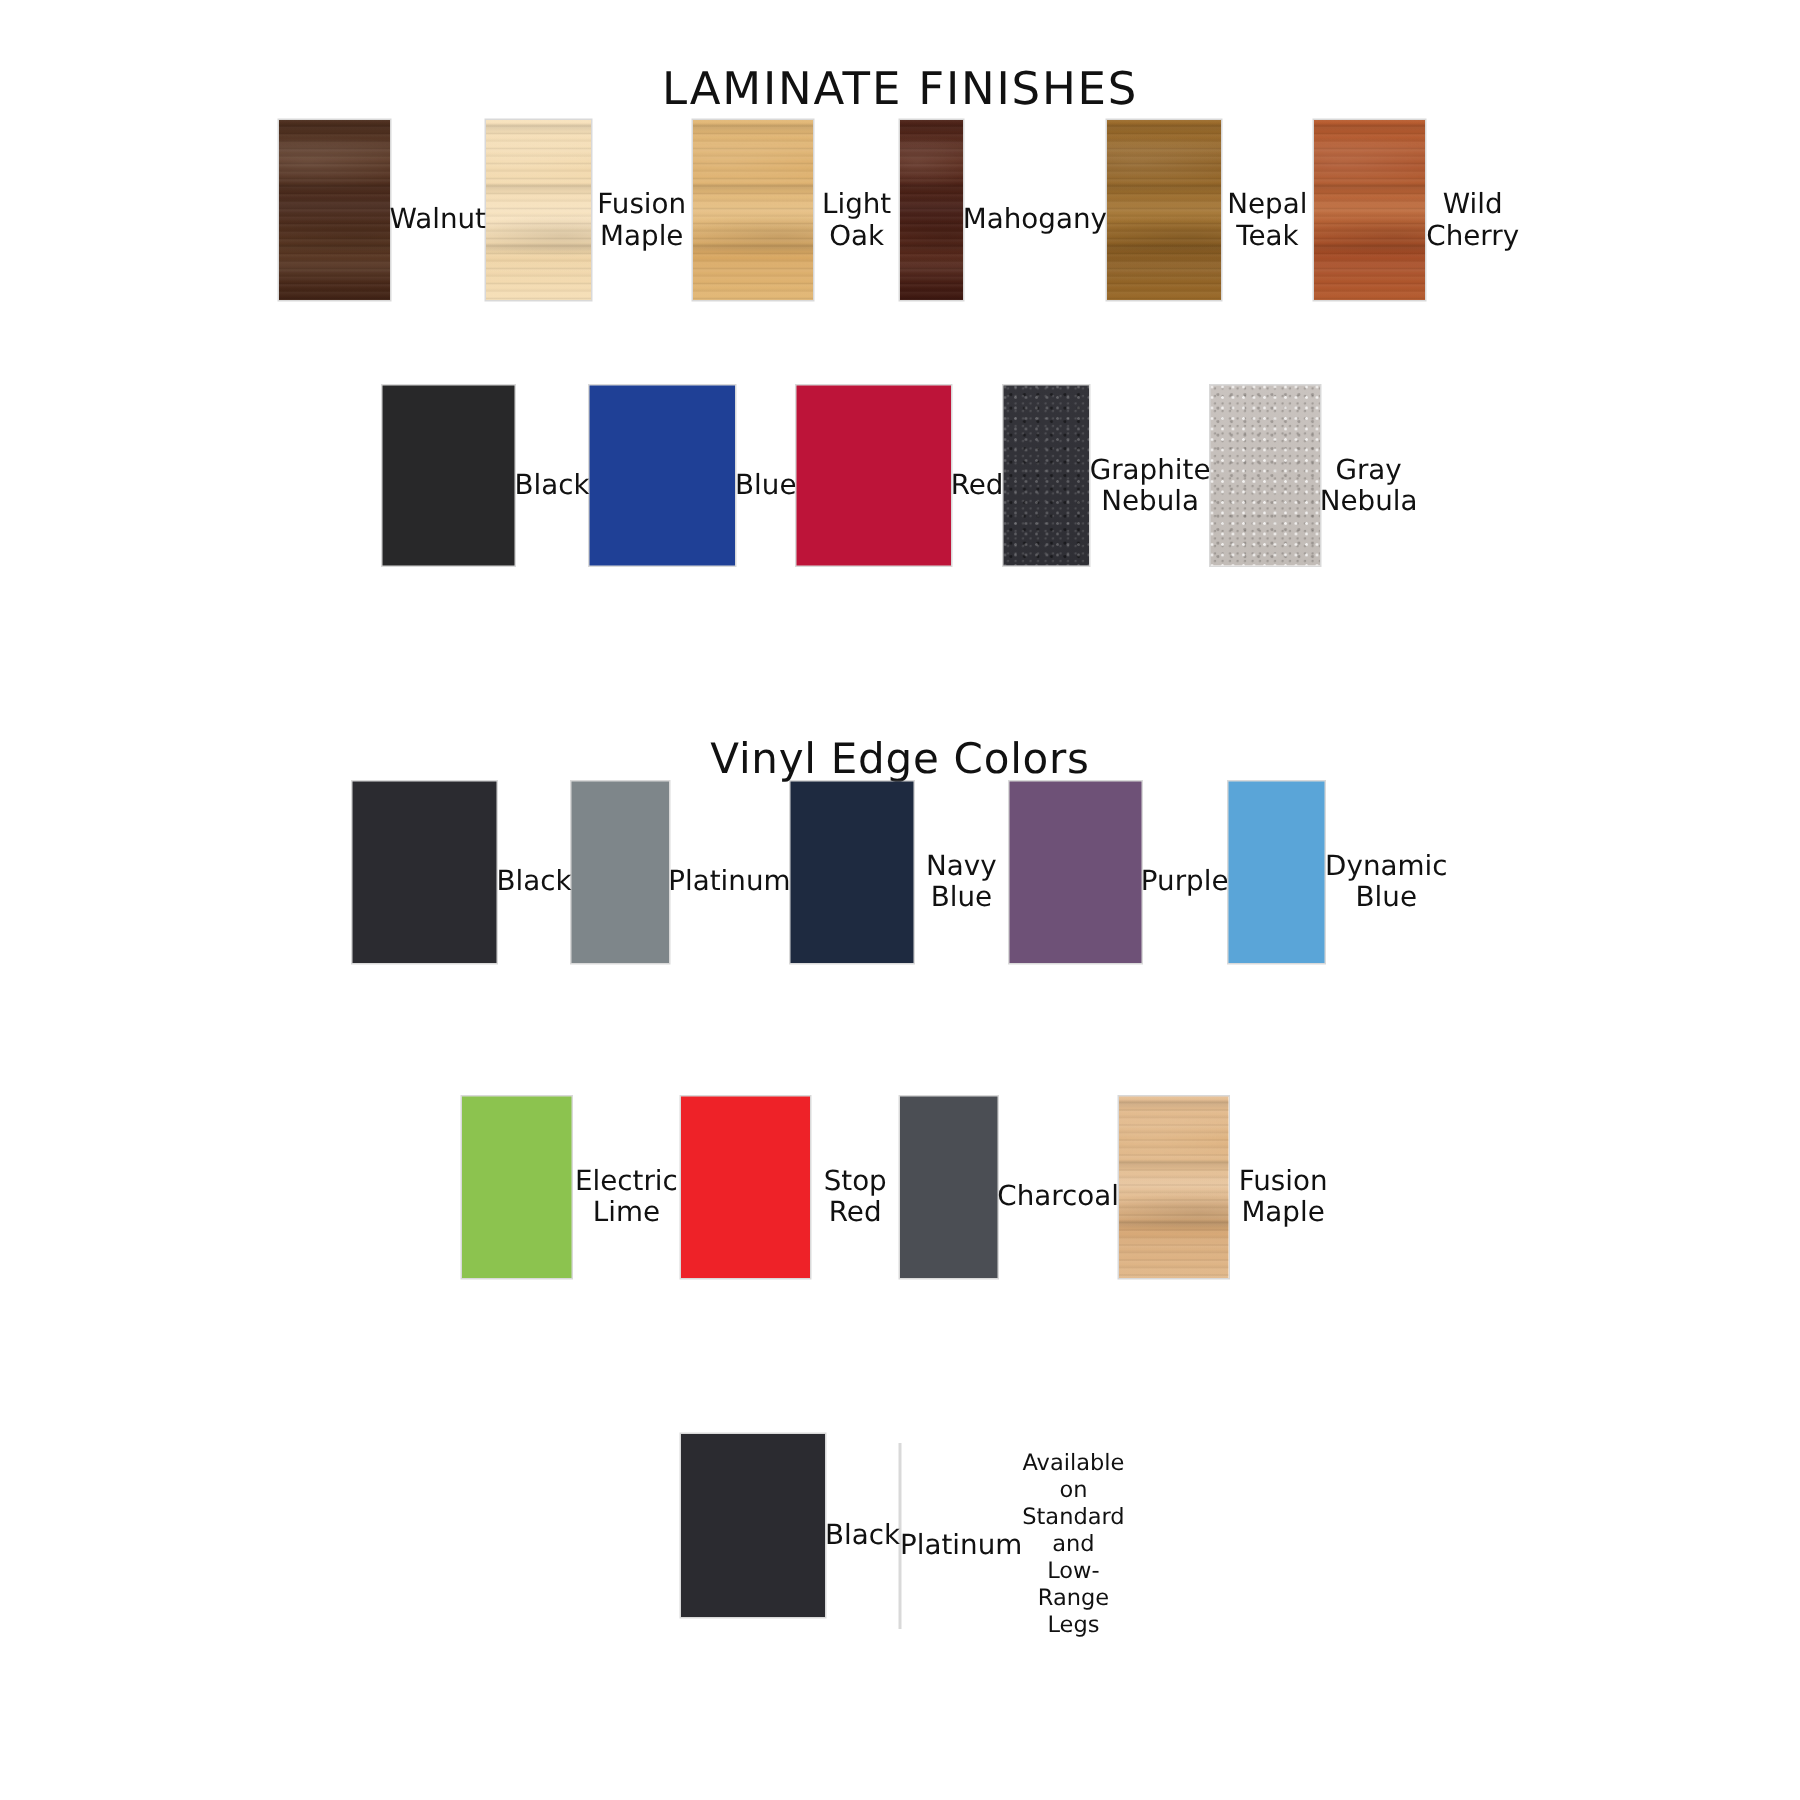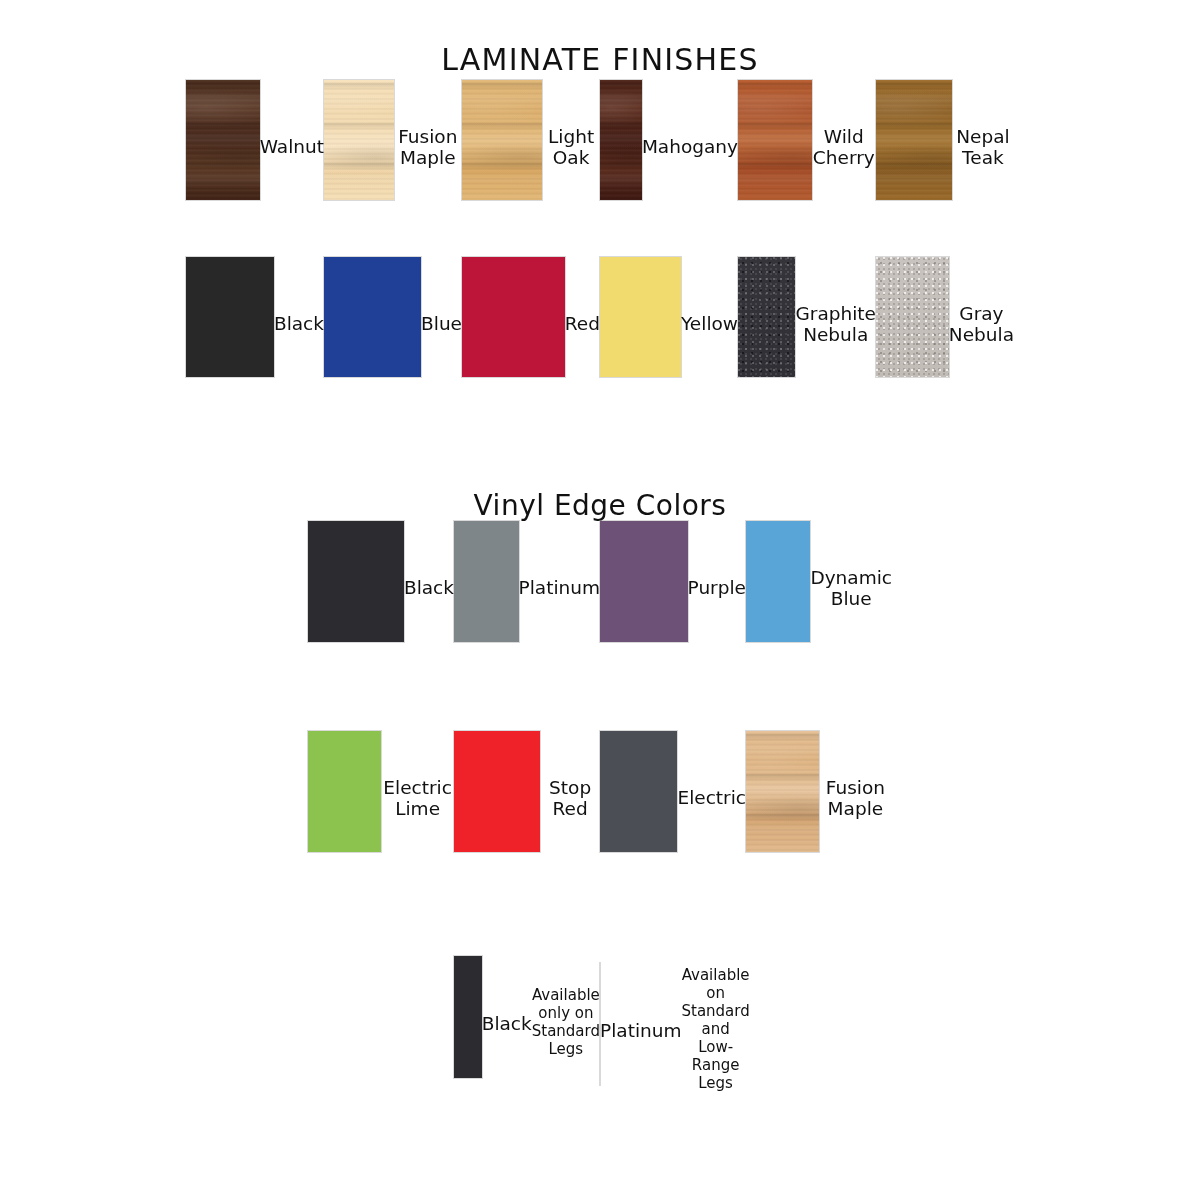--- a/index.html
+++ b/index.html
@@ -205,45 +205,41 @@
       </div>
       <div class="cell">
         <div class="swatch sw-lightoak wood"></div>
         <div class="label">Light Oak</div>
       </div>
       <div class="cell">
         <div class="swatch sw-mahogany wood"></div>
         <div class="label">Mahogany</div>
       </div>
       <div class="cell">
+        <div class="swatch sw-nepalteak wood"></div>
+        <div class="label">Nepal Teak</div>
+      </div>
+      <div class="cell">
         <div class="swatch sw-wildcherry wood"></div>
         <div class="label">Wild Cherry</div>
       </div>
-      <div class="cell">
-        <div class="swatch sw-nepalteak wood"></div>
-        <div class="label">Nepal Teak</div>
-      </div>
     </div>
 
   <div class="row lam-row" id="laminate-row-2">
       <div class="cell">
         <div class="swatch sw-black"></div>
         <div class="label">Black</div>
       </div>
       <div class="cell">
         <div class="swatch sw-blue"></div>
         <div class="label">Blue</div>
       </div>
       <div class="cell">
         <div class="swatch sw-red"></div>
         <div class="label">Red</div>
-      </div>
-      <div class="cell">
-        <div class="swatch sw-yellow"></div>
-        <div class="label">Yellow</div>
       </div>
       <div class="cell">
         <div class="swatch sw-graphitenebula nebula"></div>
         <div class="label">Graphite
 Nebula</div>
       </div>
       <div class="cell">
         <div class="swatch sw-graynebula nebula"></div>
         <div class="label">Gray
 Nebula</div>
@@ -255,55 +251,57 @@
   <div class="row vinyl-row" id="vinyl-row-1">
       <div class="cell">
         <div class="swatch sw-vblack"></div>
         <div class="label">Black</div>
       </div>
       <div class="cell">
         <div class="swatch sw-platinum"></div>
         <div class="label">Platinum</div>
       </div>
       <div class="cell">
+        <div class="swatch sw-navyblue"></div>
+        <div class="label">Navy Blue</div>
+      </div>
+      <div class="cell">
         <div class="swatch sw-purple"></div>
         <div class="label">Purple</div>
       </div>
       <div class="cell">
         <div class="swatch sw-dynamicblue"></div>
         <div class="label">Dynamic Blue</div>
       </div>
     </div>
 
   <div class="row vinyl-row" id="vinyl-row-2">
       <div class="cell">
         <div class="swatch sw-electriclime"></div>
         <div class="label">Electric Lime</div>
       </div>
       <div class="cell">
         <div class="swatch sw-stopred"></div>
         <div class="label">Stop Red</div>
       </div>
       <div class="cell">
         <div class="swatch sw-charcoal"></div>
-        <div class="label">Electric</div>
+        <div class="label">Charcoal</div>
       </div>
       <div class="cell">
         <div class="swatch sw-vfusionmaple wood"></div>
         <div class="label">Fusion Maple</div>
       </div>
     </div>
 
 
   <div class="row" id="leg-row">
       <div class="cell">
         <div class="swatch sw-legblack"></div>
         <div class="label">Black</div>
-        <div class="note">Available only on
-Standard Legs</div>
       </div>
       <div class="cell">
         <div class="swatch sw-legplatinum"></div>
         <div class="label">Platinum</div>
         <div class="note">Available on
 Standard and
 Low-Range Legs</div>
       </div>
     </div>
 

